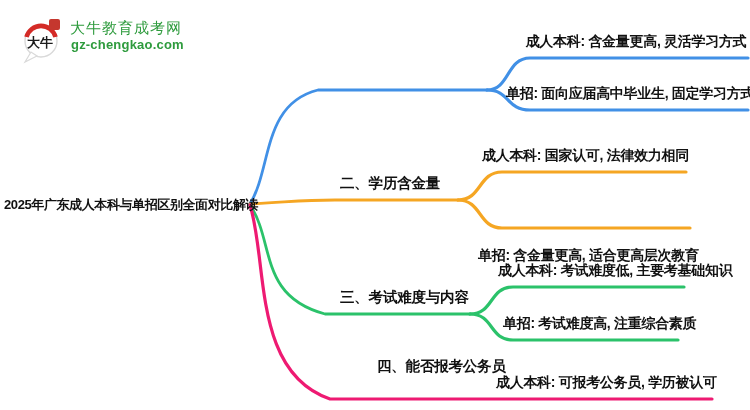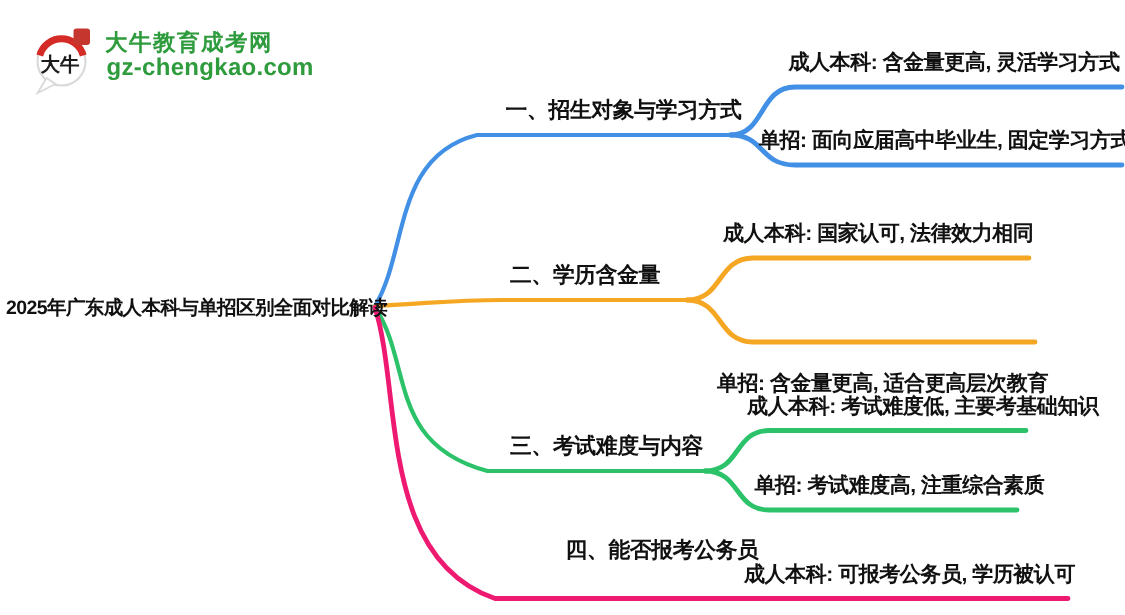--- a/index.html
+++ b/index.html
@@ -16,26 +16,26 @@
   .wires{position:absolute;inset:0;width:750px;height:410px;}
   .wires path{fill:none;stroke-linecap:round;stroke-linejoin:round;}
   .wires path.main{stroke-width:2.8px;}
   .wires path.under{stroke-width:3.2px;}
 
   
   .logo{position:absolute;left:12px;top:10px;width:230px;height:52px;}
   .logo-bubble{position:absolute;left:6px;top:6px;width:46px;height:50px;}
   .logo-title{
     position:absolute;left:58px;top:9px;
-    font-size:15px;font-weight:700;color:#2e9b3d;
+    font-size:15px;font-weight:400;color:#2e9b3d;
     letter-spacing:1px;white-space:nowrap;
   }
   .logo-url{
     position:absolute;left:59px;top:27px;
-    font-size:16px;font-weight:700;color:#2e9b3d;
+    font-size:13px;font-weight:700;color:#2e9b3d;
     letter-spacing:.2px;white-space:nowrap;
   }
 
   
   .node{
     position:absolute;
     color:#111;
     white-space:nowrap;
     font-weight:700;
   }
@@ -88,21 +88,20 @@
       <path d="M8.5,21 A15,15 0 0 1 37.5,21" fill="none" stroke="#d42b27" stroke-width="4.6"></path>
       <text x="22" y="31" text-anchor="middle" font-size="13" font-weight="bold" fill="#1c1c1c">大牛</text>
       <rect x="31" y="3" width="11" height="11" rx="2" fill="#c5372e"></rect>
     </svg>
     <div class="logo-title">大牛教育成考网</div>
     <div class="logo-url">gz-chengkao.com</div>
   </div>
 
   <div class="node root-title">2025年广东成人本科与单招区别全面对比解读</div>
 
-  <div class="node branch-label bl-1">一、招生对象与学习方式</div>
   <div class="node branch-label bl-3">三、考试难度与内容</div>
   <div class="node branch-label bl-2">二、学历含金量</div>
   <div class="node branch-label bl-4">四、能否报考公务员</div>
 
   <div class="node leaf lf-1a">成人本科: 含金量更高, 灵活学习方式</div>
   <div class="node leaf lf-1b">单招: 面向应届高中毕业生, 固定学习方式</div>
   <div class="node leaf lf-2a">成人本科: 国家认可, 法律效力相同</div>
   <div class="node leaf lf-2b">单招: 含金量更高, 适合更高层次教育</div>
   <div class="node leaf lf-3a">成人本科: 考试难度低, 主要考基础知识</div>
   <div class="node leaf lf-4a">成人本科: 可报考公务员, 学历被认可</div>

